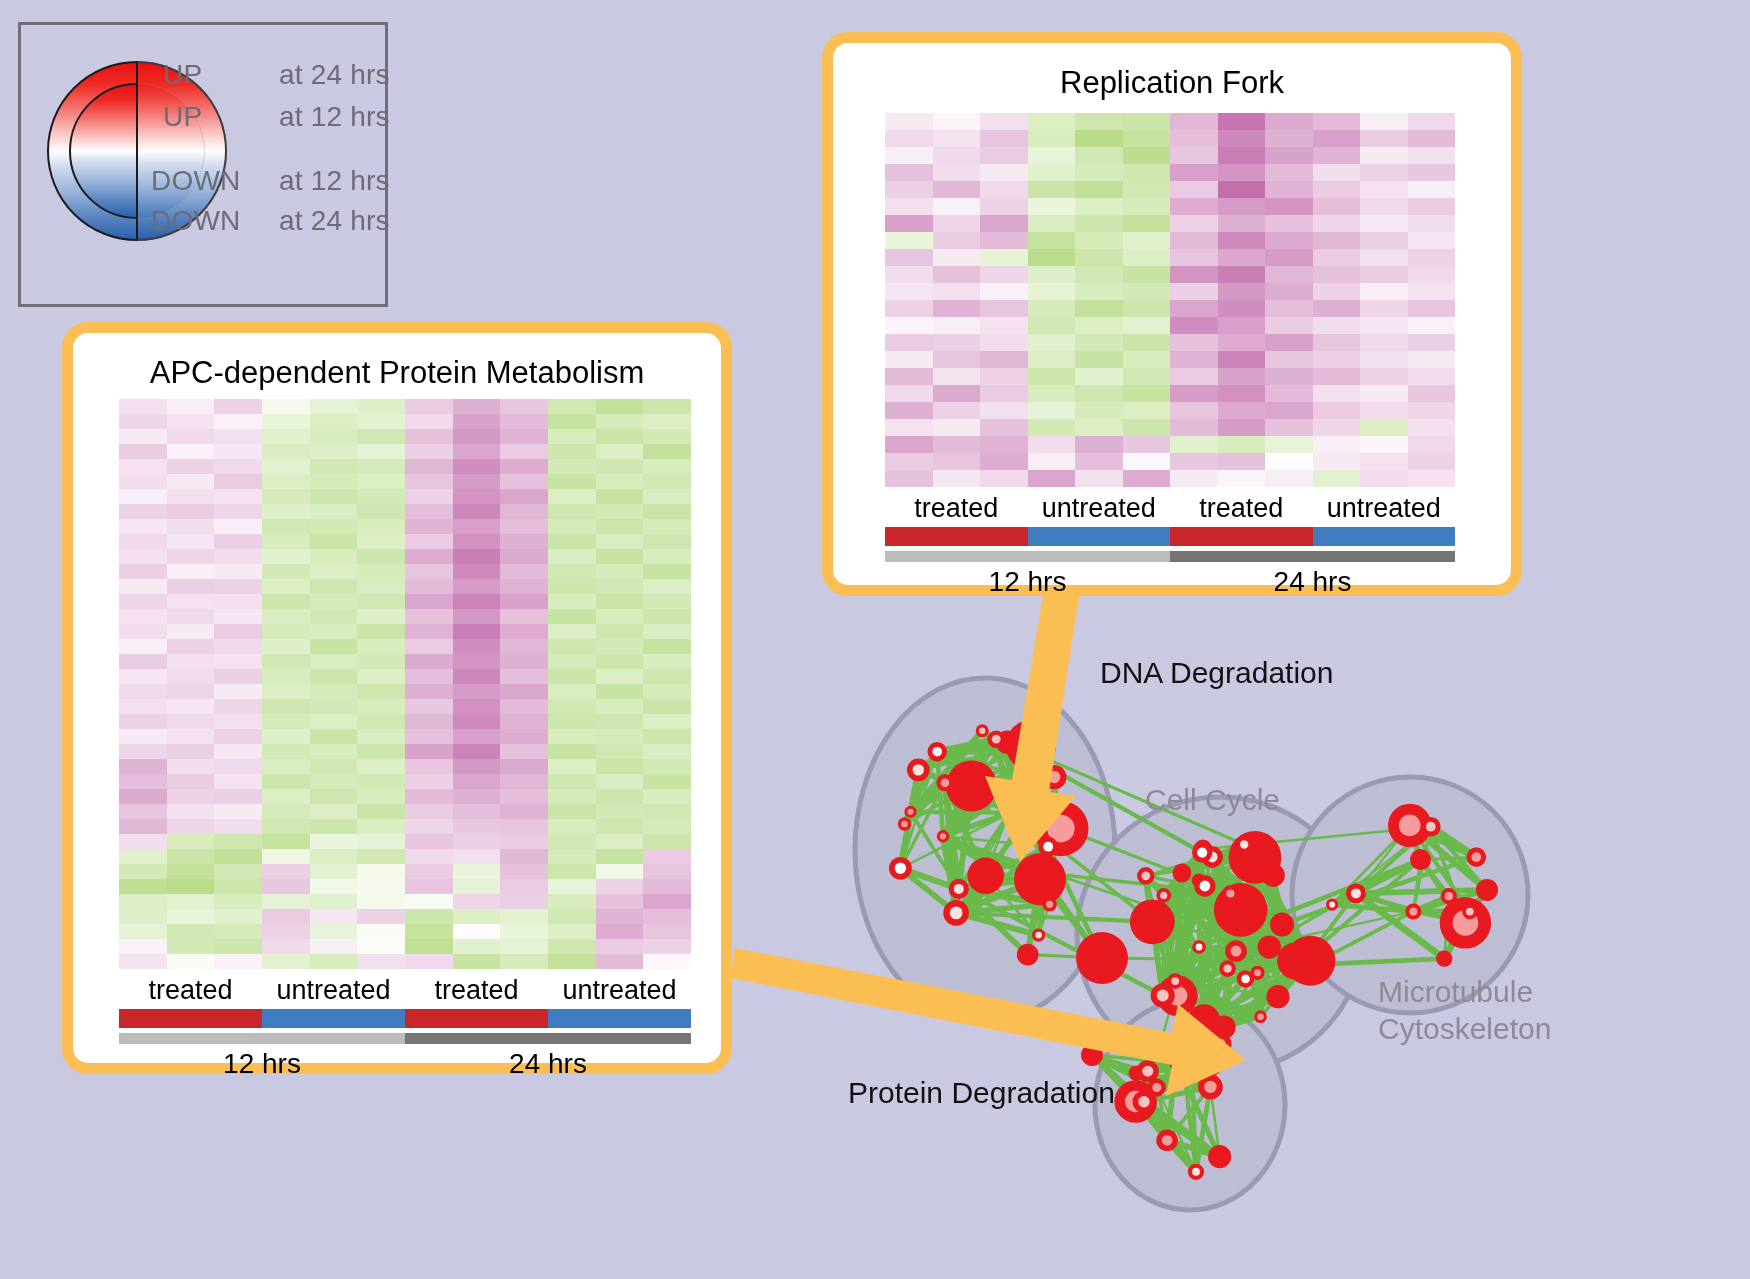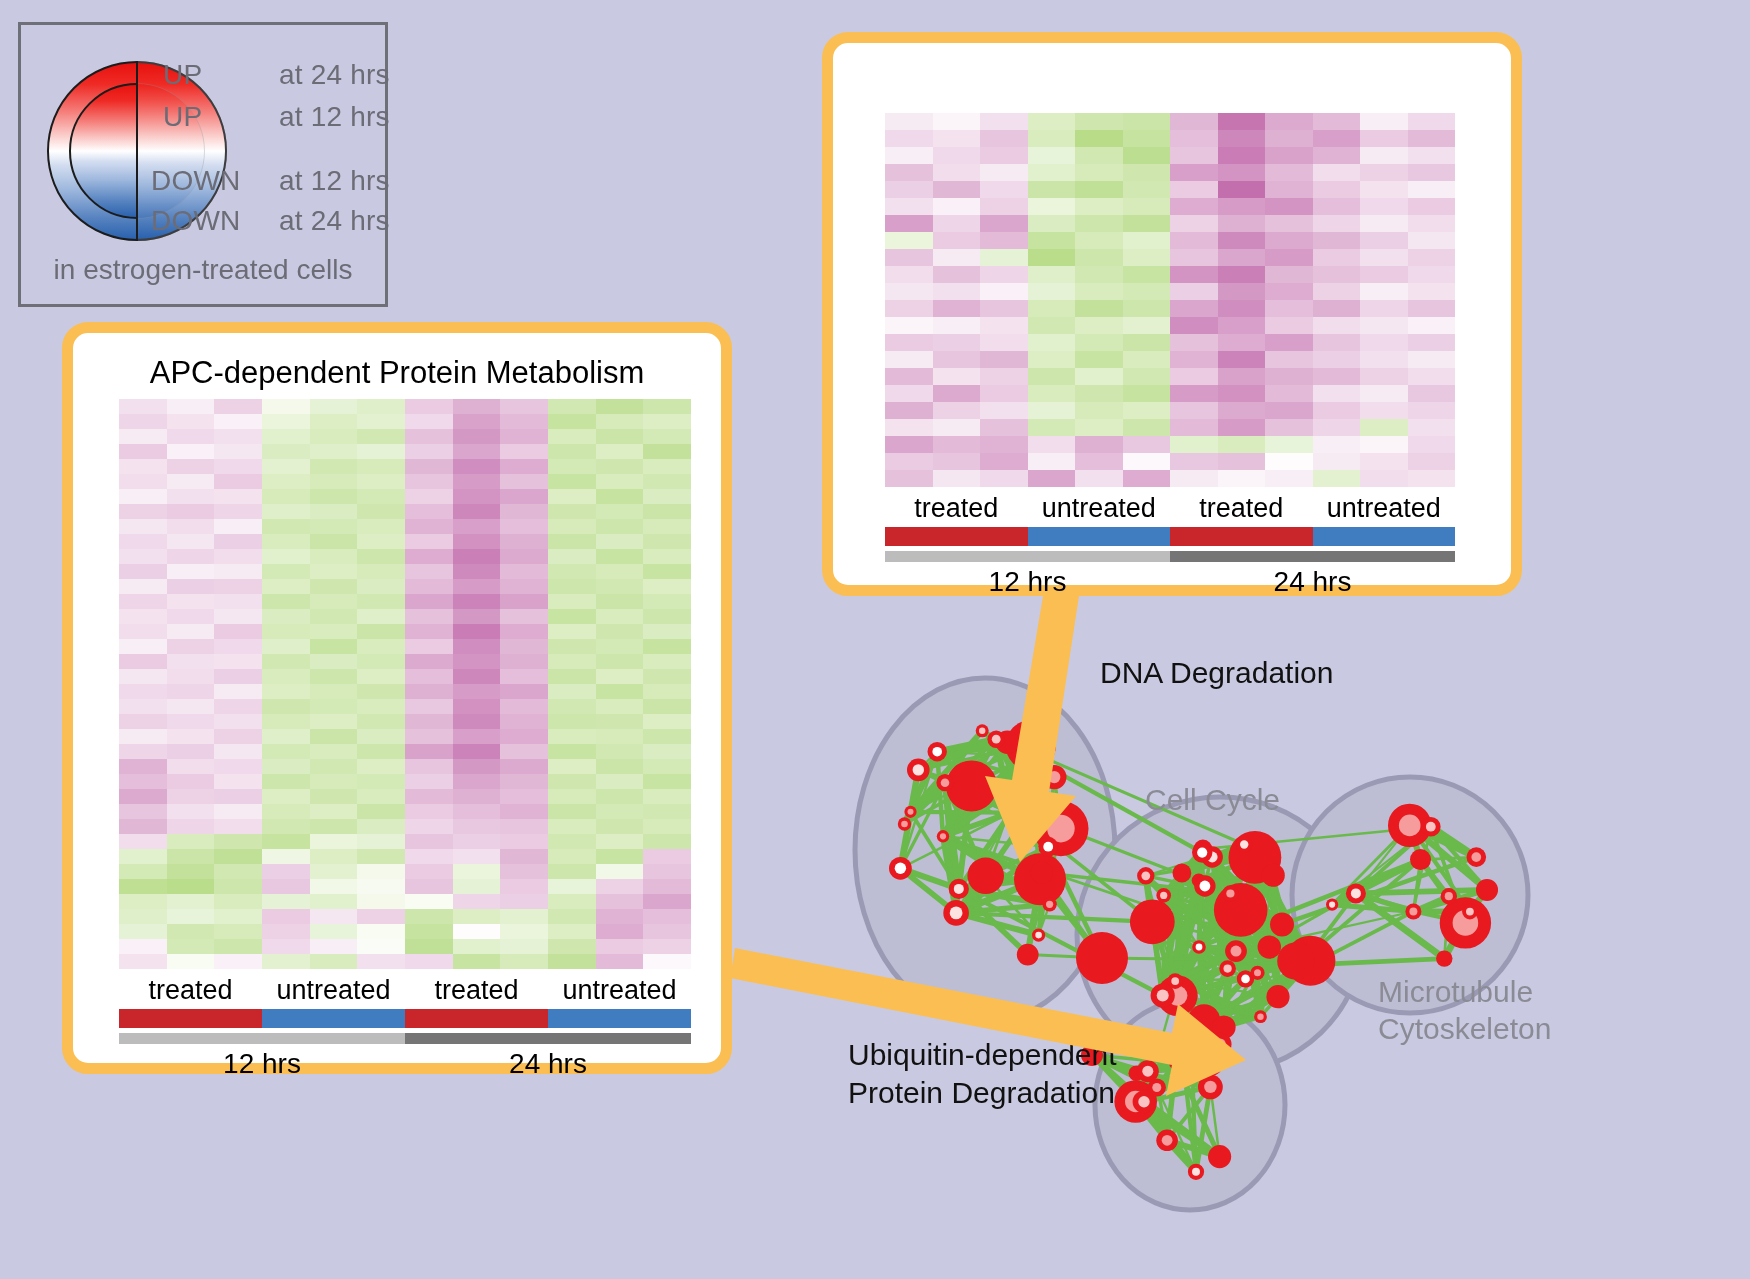--- a/index.html
+++ b/index.html
@@ -234,26 +234,26 @@
       <span class="kw" style="width:116px;">UP</span><span>at 12 hrs</span>
     </div>
     <div class="key-row" style="left:130px; top:140px;">
       <span class="kw" style="width:128px;">DOWN</span><span>at 12 hrs</span>
     </div>
     <div class="key-row" style="left:130px; top:180px;">
       <span class="kw" style="width:128px;">DOWN</span><span>at 24 hrs</span>
     </div>
 
     <div id="key-caption">
-      <div>in estrogen-treated cells</div>
     </div>
   </div>
 
 
   <div class="panel" id="panel-rf">
+    <div class="panel-title" style="margin-top:22px;">Replication Fork</div>
     <div class="hm-wrap" style="left:52px; top:70px; width:570px;">
       <div class="heatmap" id="hm-rf" style="grid-template-columns: repeat(12, 1fr);">
           <div class="hm-cell" style="height: 17px; background: rgb(246, 234, 243);"></div>
           <div class="hm-cell" style="height: 17px; background: rgb(251, 245, 249);"></div>
           <div class="hm-cell" style="height: 17px; background: rgb(242, 224, 238);"></div>
           <div class="hm-cell" style="height: 17px; background: rgb(221, 238, 197);"></div>
           <div class="hm-cell" style="height: 17px; background: rgb(207, 231, 174);"></div>
           <div class="hm-cell" style="height: 17px; background: rgb(202, 229, 167);"></div>
           <div class="hm-cell" style="height: 17px; background: rgb(225, 183, 214);"></div>
           <div class="hm-cell" style="height: 17px; background: rgb(198, 117, 177);"></div>
@@ -1781,21 +1781,20 @@
           <g>
             <circle cx="302.0" cy="455.0" r="11.0" fill="#e8191f"></circle>
           </g>
         </g>
     </svg>
 
     <div class="net-label dark" style="left:310px; top:56px;">DNA Degradation</div>
     <div class="net-label grey" style="left:355px; top:183px;">Cell Cycle</div>
     <div class="net-label grey" style="left:588px; top:375px;">Microtubule</div>
     <div class="net-label grey" style="left:588px; top:412px;">Cytoskeleton</div>
-    <div class="net-label dark" style="left:58px; top:438px;">Ubiquitin-dependent</div>
     <div class="net-label dark" style="left:58px; top:476px;">Protein Degradation</div>
   </div>
 
   <svg id="arrows">
 
     <path d="M 1043 596 L 1012 780 L 985 776 L 1020 862 L 1076 796 L 1049 792 L 1079 596 Z" fill="#fbbe52"></path>
 
     <path d="M 735 948 L 1172 1033 L 1178 1004 L 1246 1060 L 1166 1096 L 1172 1065 L 730 978 Z" fill="#fbbe52"></path>
   </svg>
 

